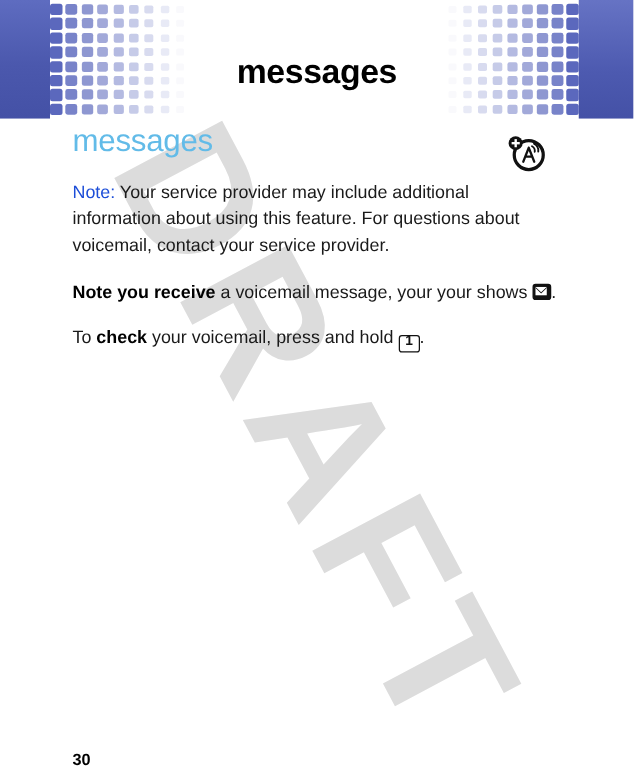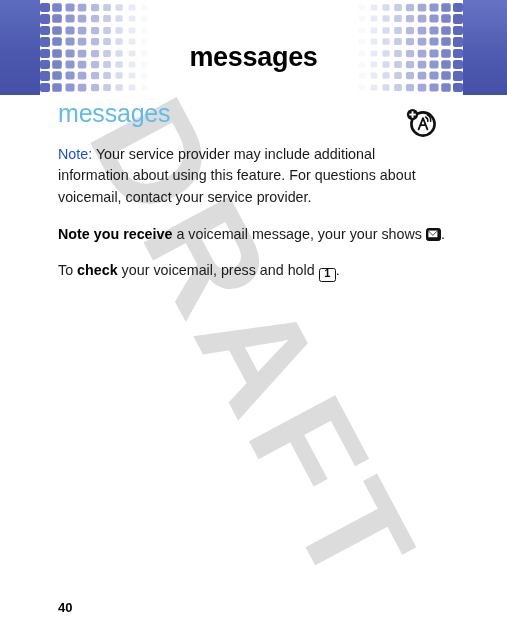--- a/index.html
+++ b/index.html
@@ -398,15 +398,15 @@
             <path d="M1.4 1.6 L6 6.0 L10.6 1.6 L10.6 2.4 L6 6.9 L1.4 2.4 Z" fill="#111"></path>
           </svg></span><span>.</span>
     </p>
 
     <p class="para last">
       <span>To </span><span class="lead-bold">check</span><span> your voicemail, press and hold </span><span class="glyph glyph-key1"><span>1</span></span><span>.</span>
     </p>
 
   </div>
 
-  <div id="page-number">40</div>
+  <div id="page-number">30</div>
 
 </div>
 
 </body></html>

